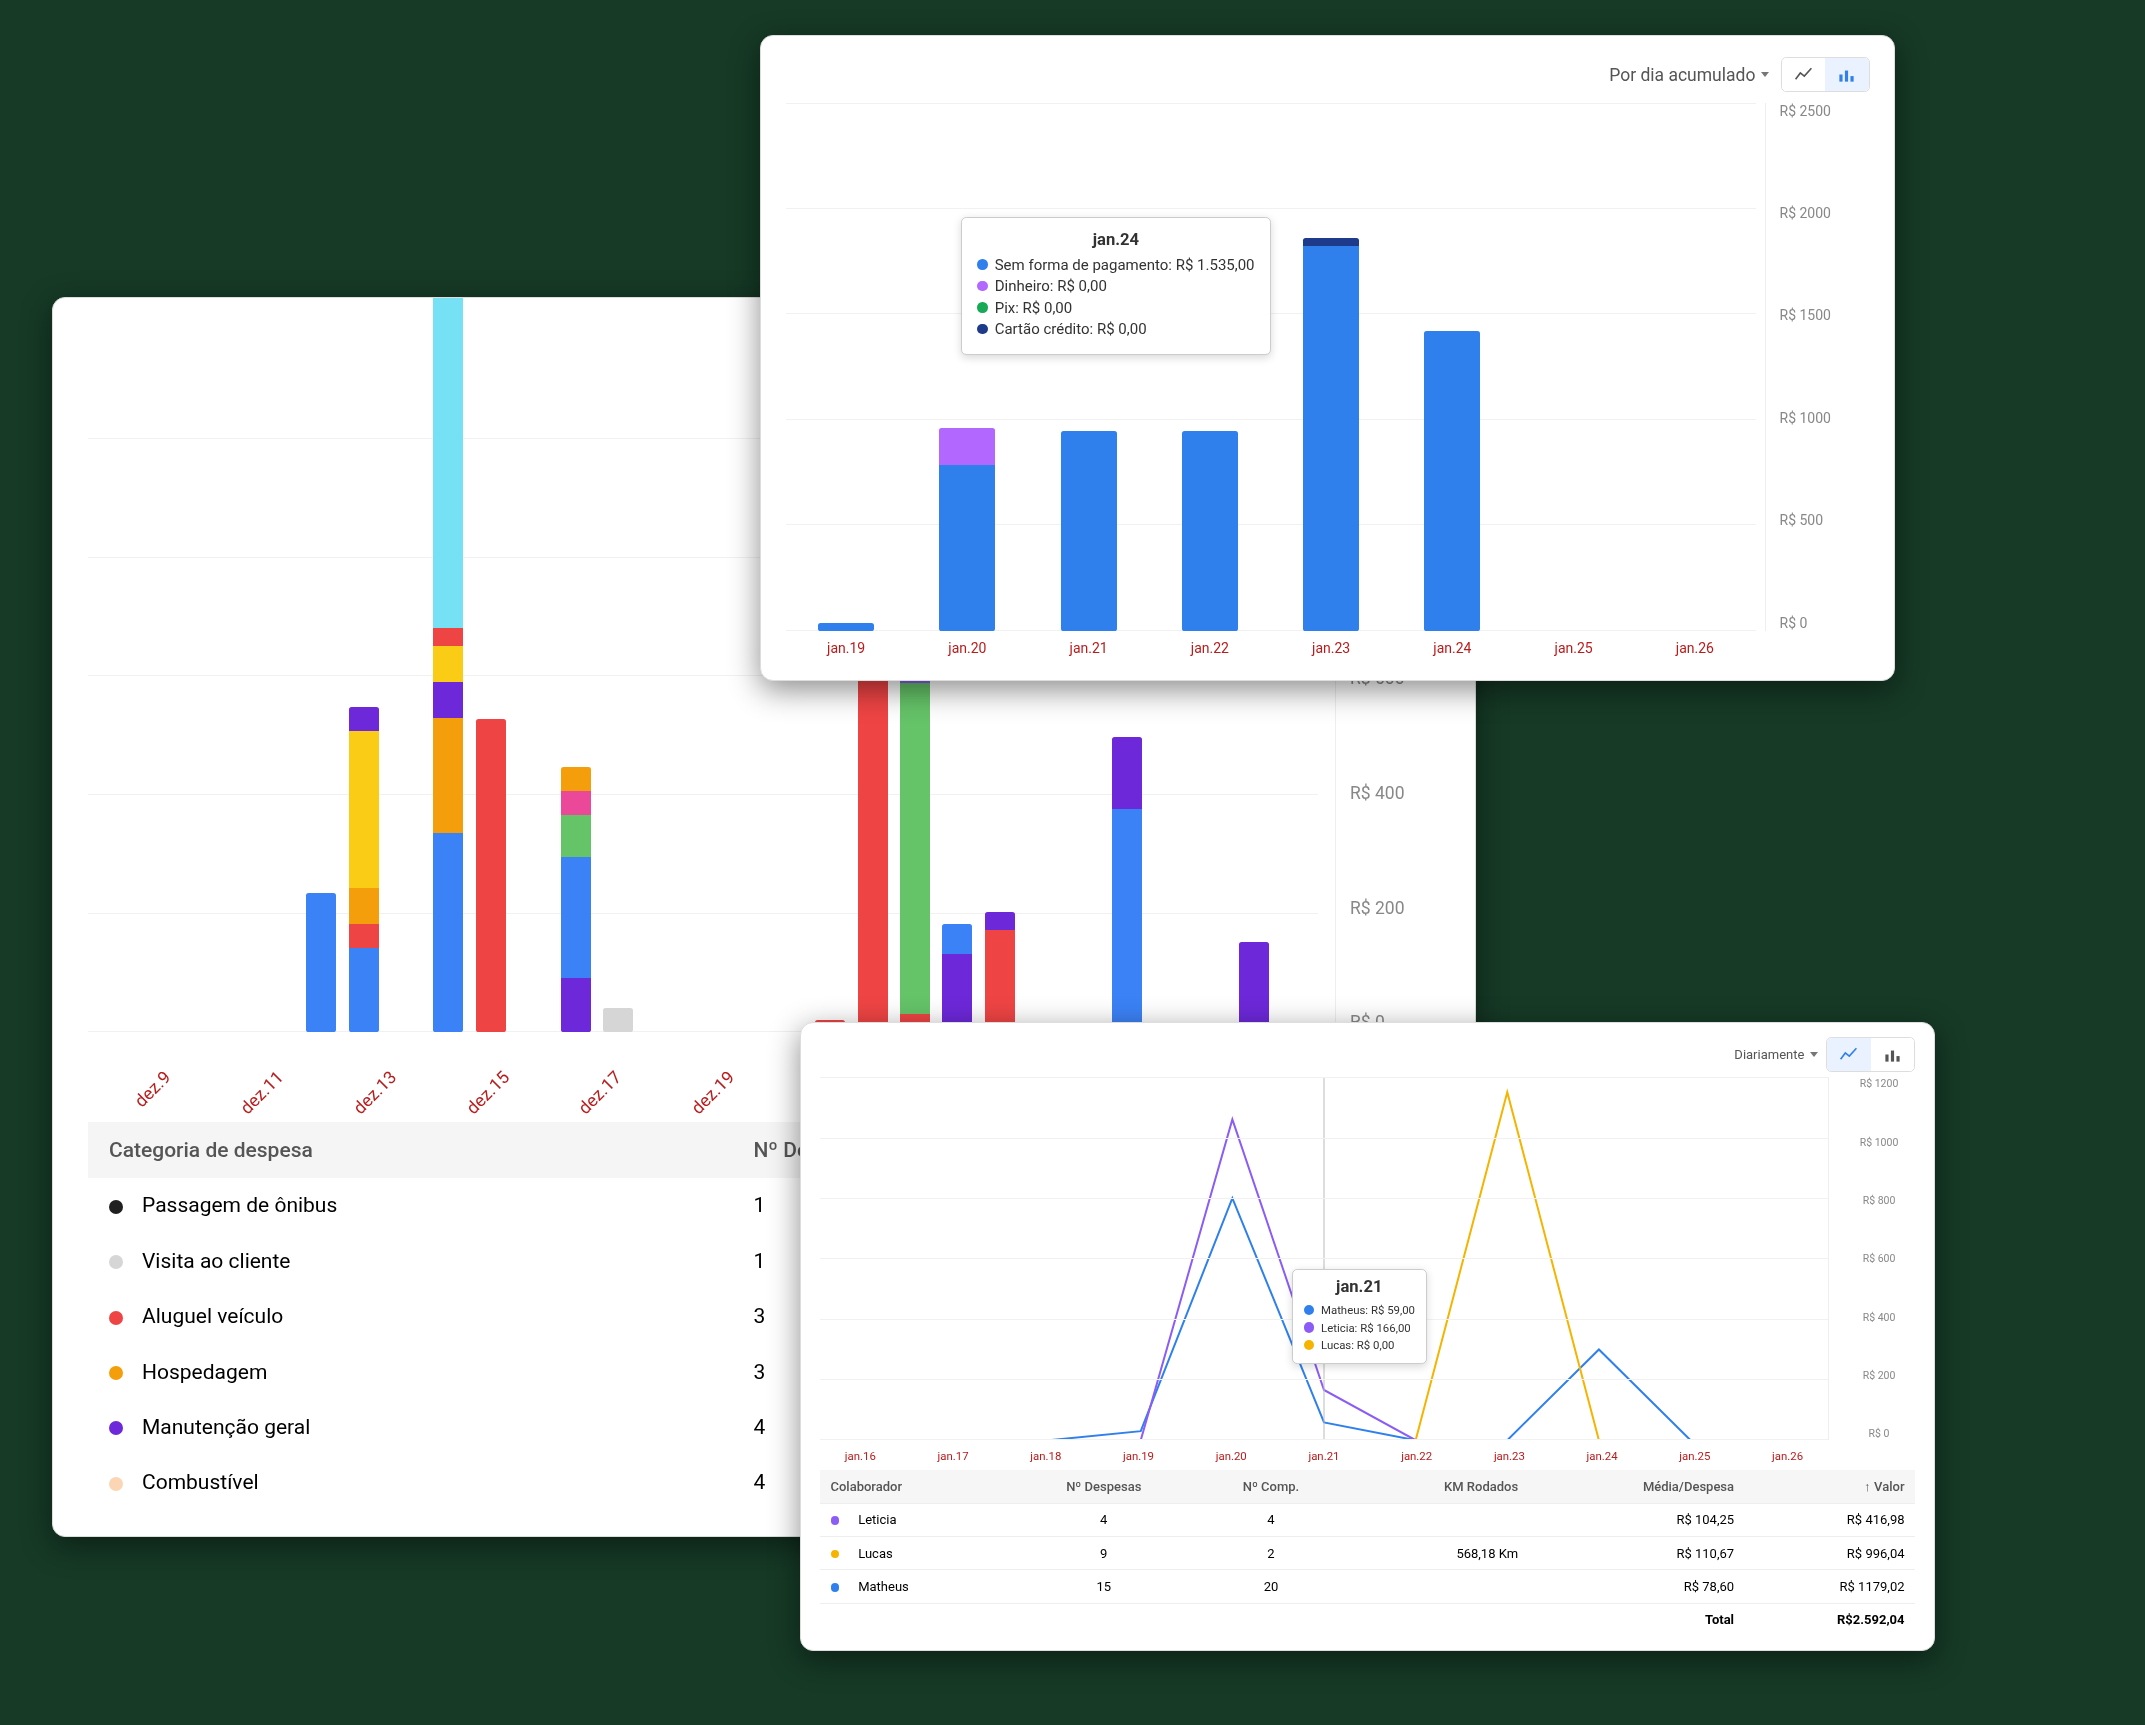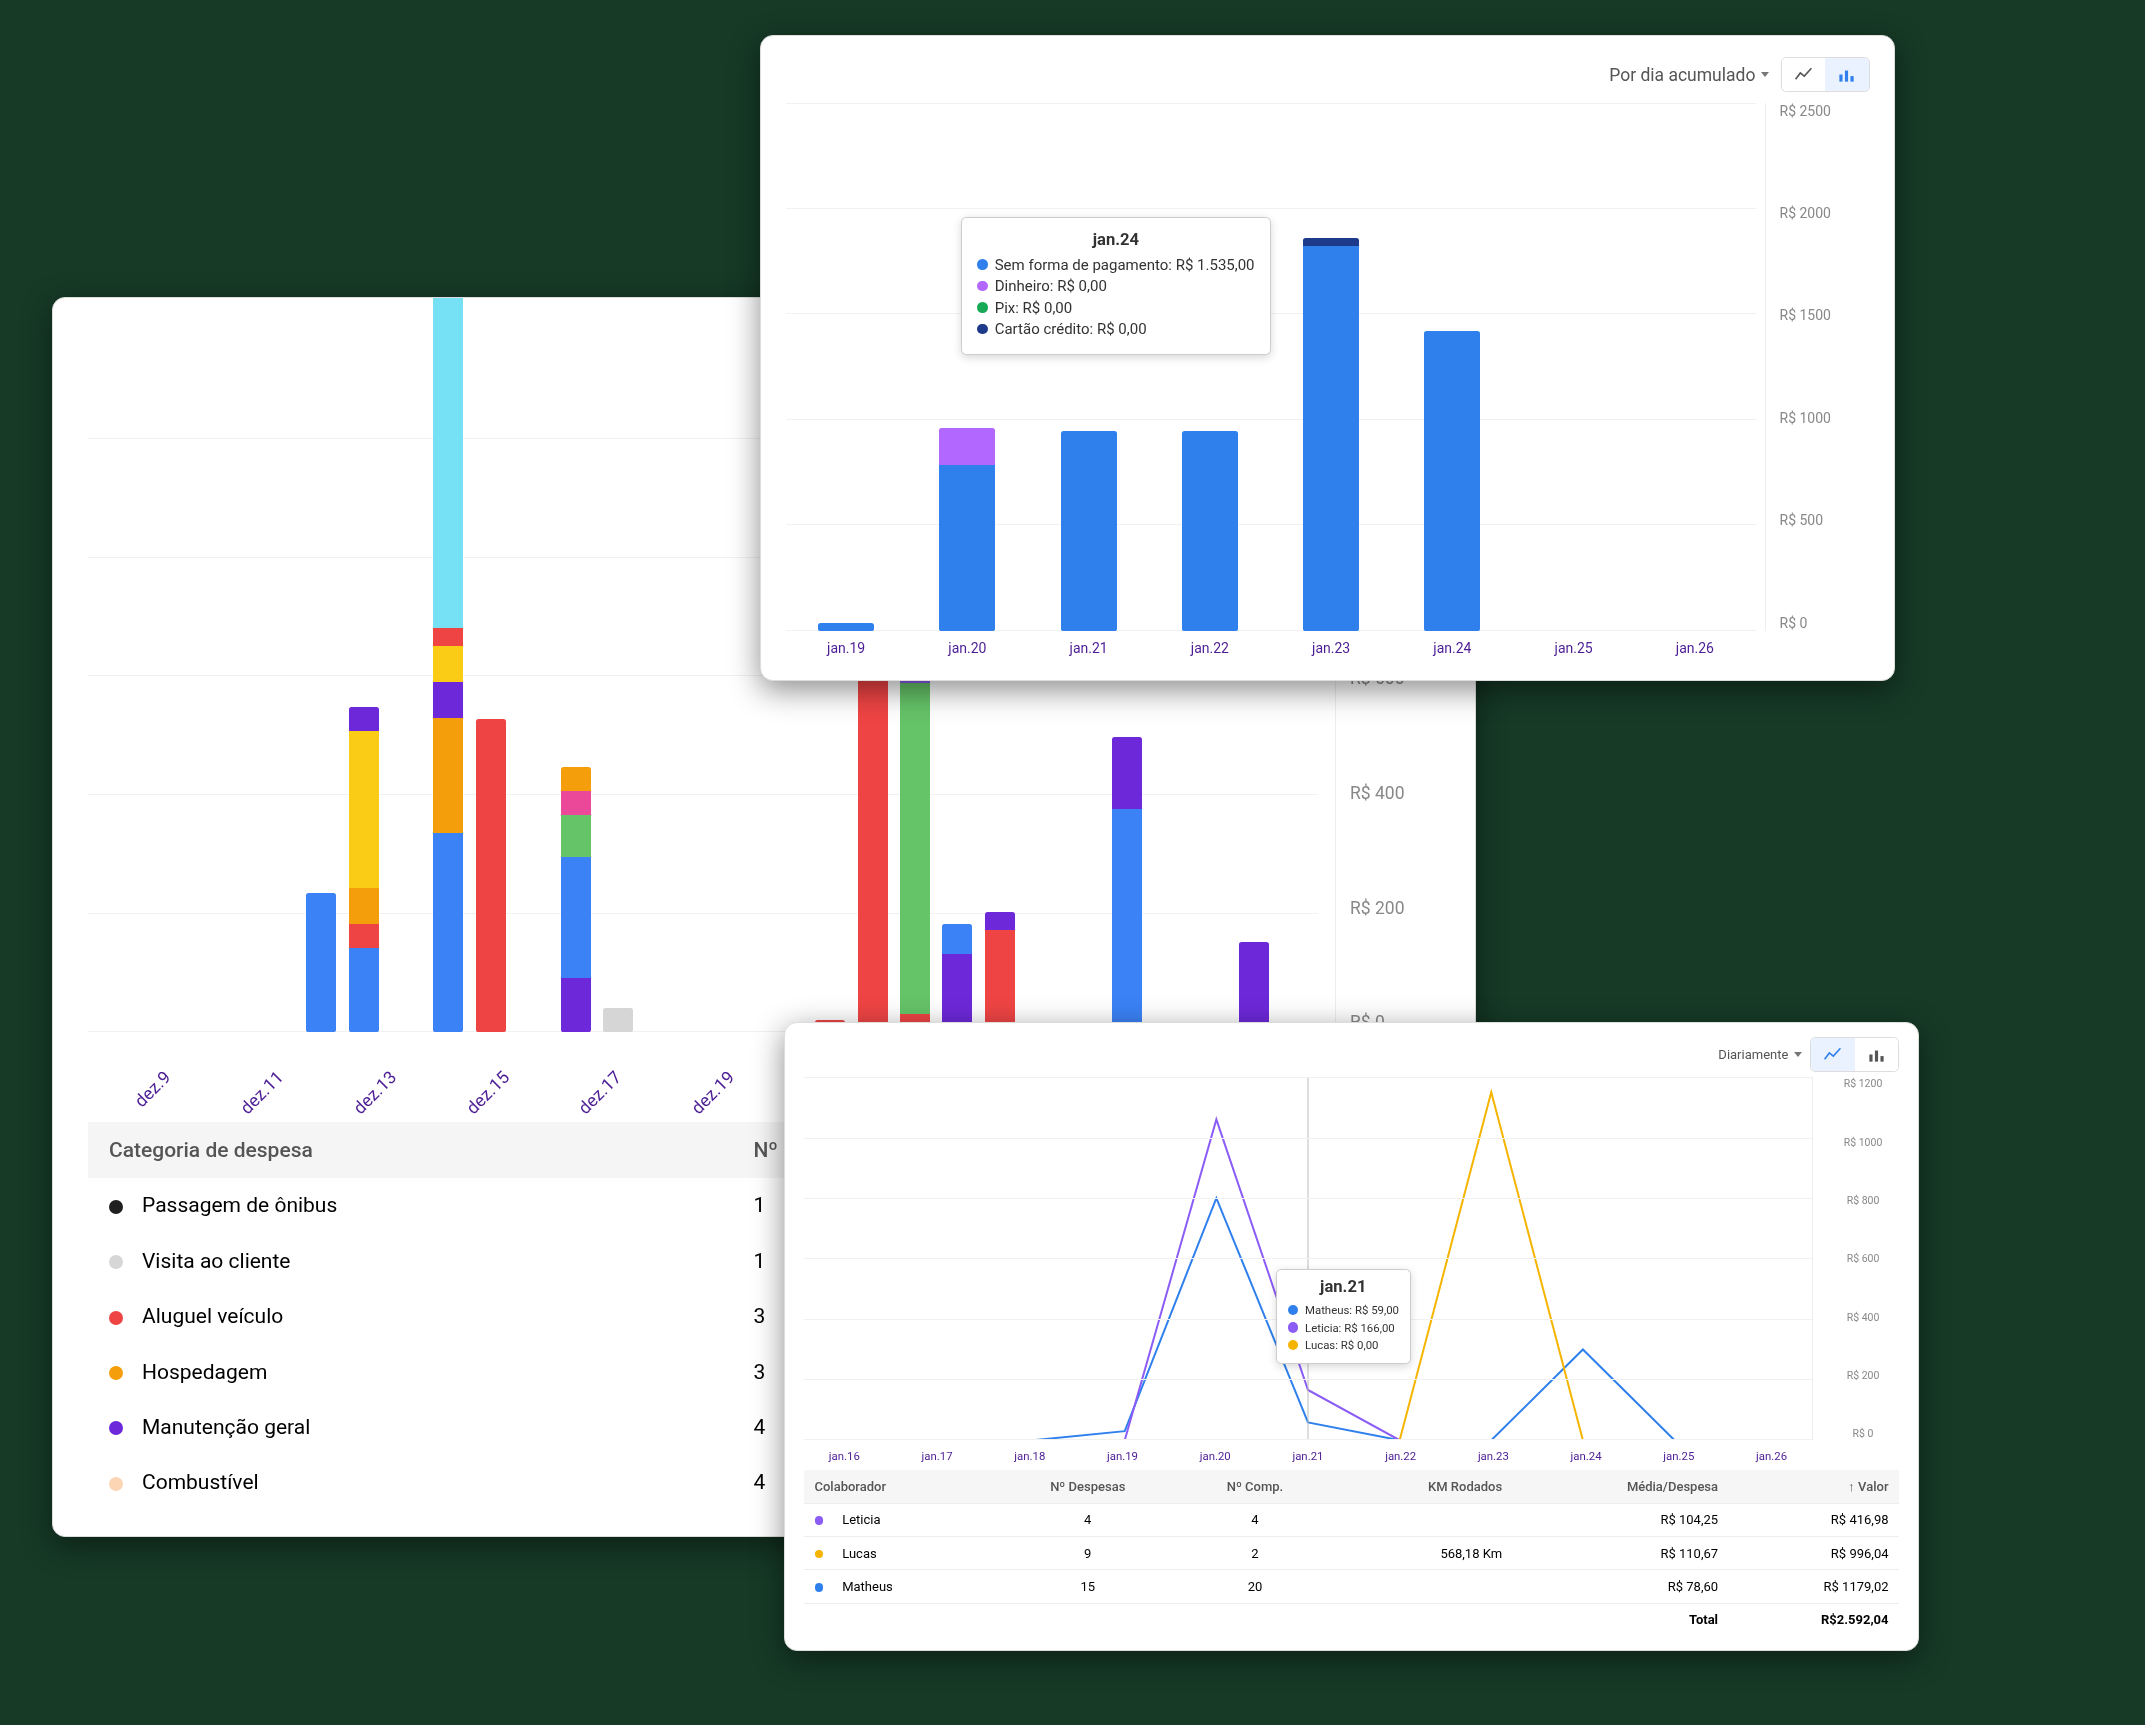--- a/index.html
+++ b/index.html
@@ -43,21 +43,21 @@
     justify-content: space-between;
   }
   .gridlines div {
     border-top: 0.9px solid #f1f1f1;
     height: 0;
   }
   .x-ticks {
     display: flex;
     justify-content: space-around;
     font-size: 14px;
-    color: #4c1d95;
+    color: #b91c1c;
     padding: 8.7px 0 3.5px;
   }
   .bars-row {
     position: absolute;
     inset: 0;
     display: flex;
     justify-content: space-around;
     align-items: flex-end;
   }
   .bar-col {
@@ -103,21 +103,21 @@
     position:absolute; background:#fff; border:0.9px solid #ccc; border-radius:5.2px;
     padding:12.2px 15.7px; font-size:15px; color:#333; box-shadow: 0 2.6px 8.7px rgba(0,0,0,0.15);
     z-index: 5;
     white-space: nowrap;
   }
   .tooltip .tt-title { font-weight:700; text-align:center; margin-bottom:7px; font-size:16.6px; }
   .tooltip .tt-row { display:flex; align-items:center; gap:7px; margin:3.5px 0; }
   .tooltip .dot { width:10.5px; height:10.5px; margin-right:0; }
 
   
-  #card3 { left: 784px; top: 1022px; width: 1135px; height: 629px; padding: 14px 19px; display:flex; flex-direction:column; font-size:13px; }
+  #card3 { left: 800px; top: 1022px; width: 1135px; height: 629px; padding: 14px 19px; display:flex; flex-direction:column; font-size:13px; }
   #card3 .toolbar { display:flex; justify-content:flex-end; align-items:center; gap:8.7px; margin-bottom:5.2px; color:#555; }
   #card3 .plot { flex:1; position:relative; }
   #card3 .plot-inner { position:absolute; inset:0 87px 0 0; }
   #card3 .y-ticks { width: 87px; font-size: 10.5px; align-items: center; }
   #card3 .x-ticks { padding-right: 87px; font-size: 11.4px; gap: 12px; }
   .collab-table { width:100%; border-collapse: collapse; font-size: 13px; margin-top: 3.5px;}
   .collab-table th, .collab-table td { padding: 8.7px 10.5px; }
   .collab-table thead tr { background:#f6f6f6; color:#555; font-weight:500;}
   .collab-table th { font-weight:500; text-align:left;}
   .collab-table td.num, .collab-table th.num { text-align:right; }

